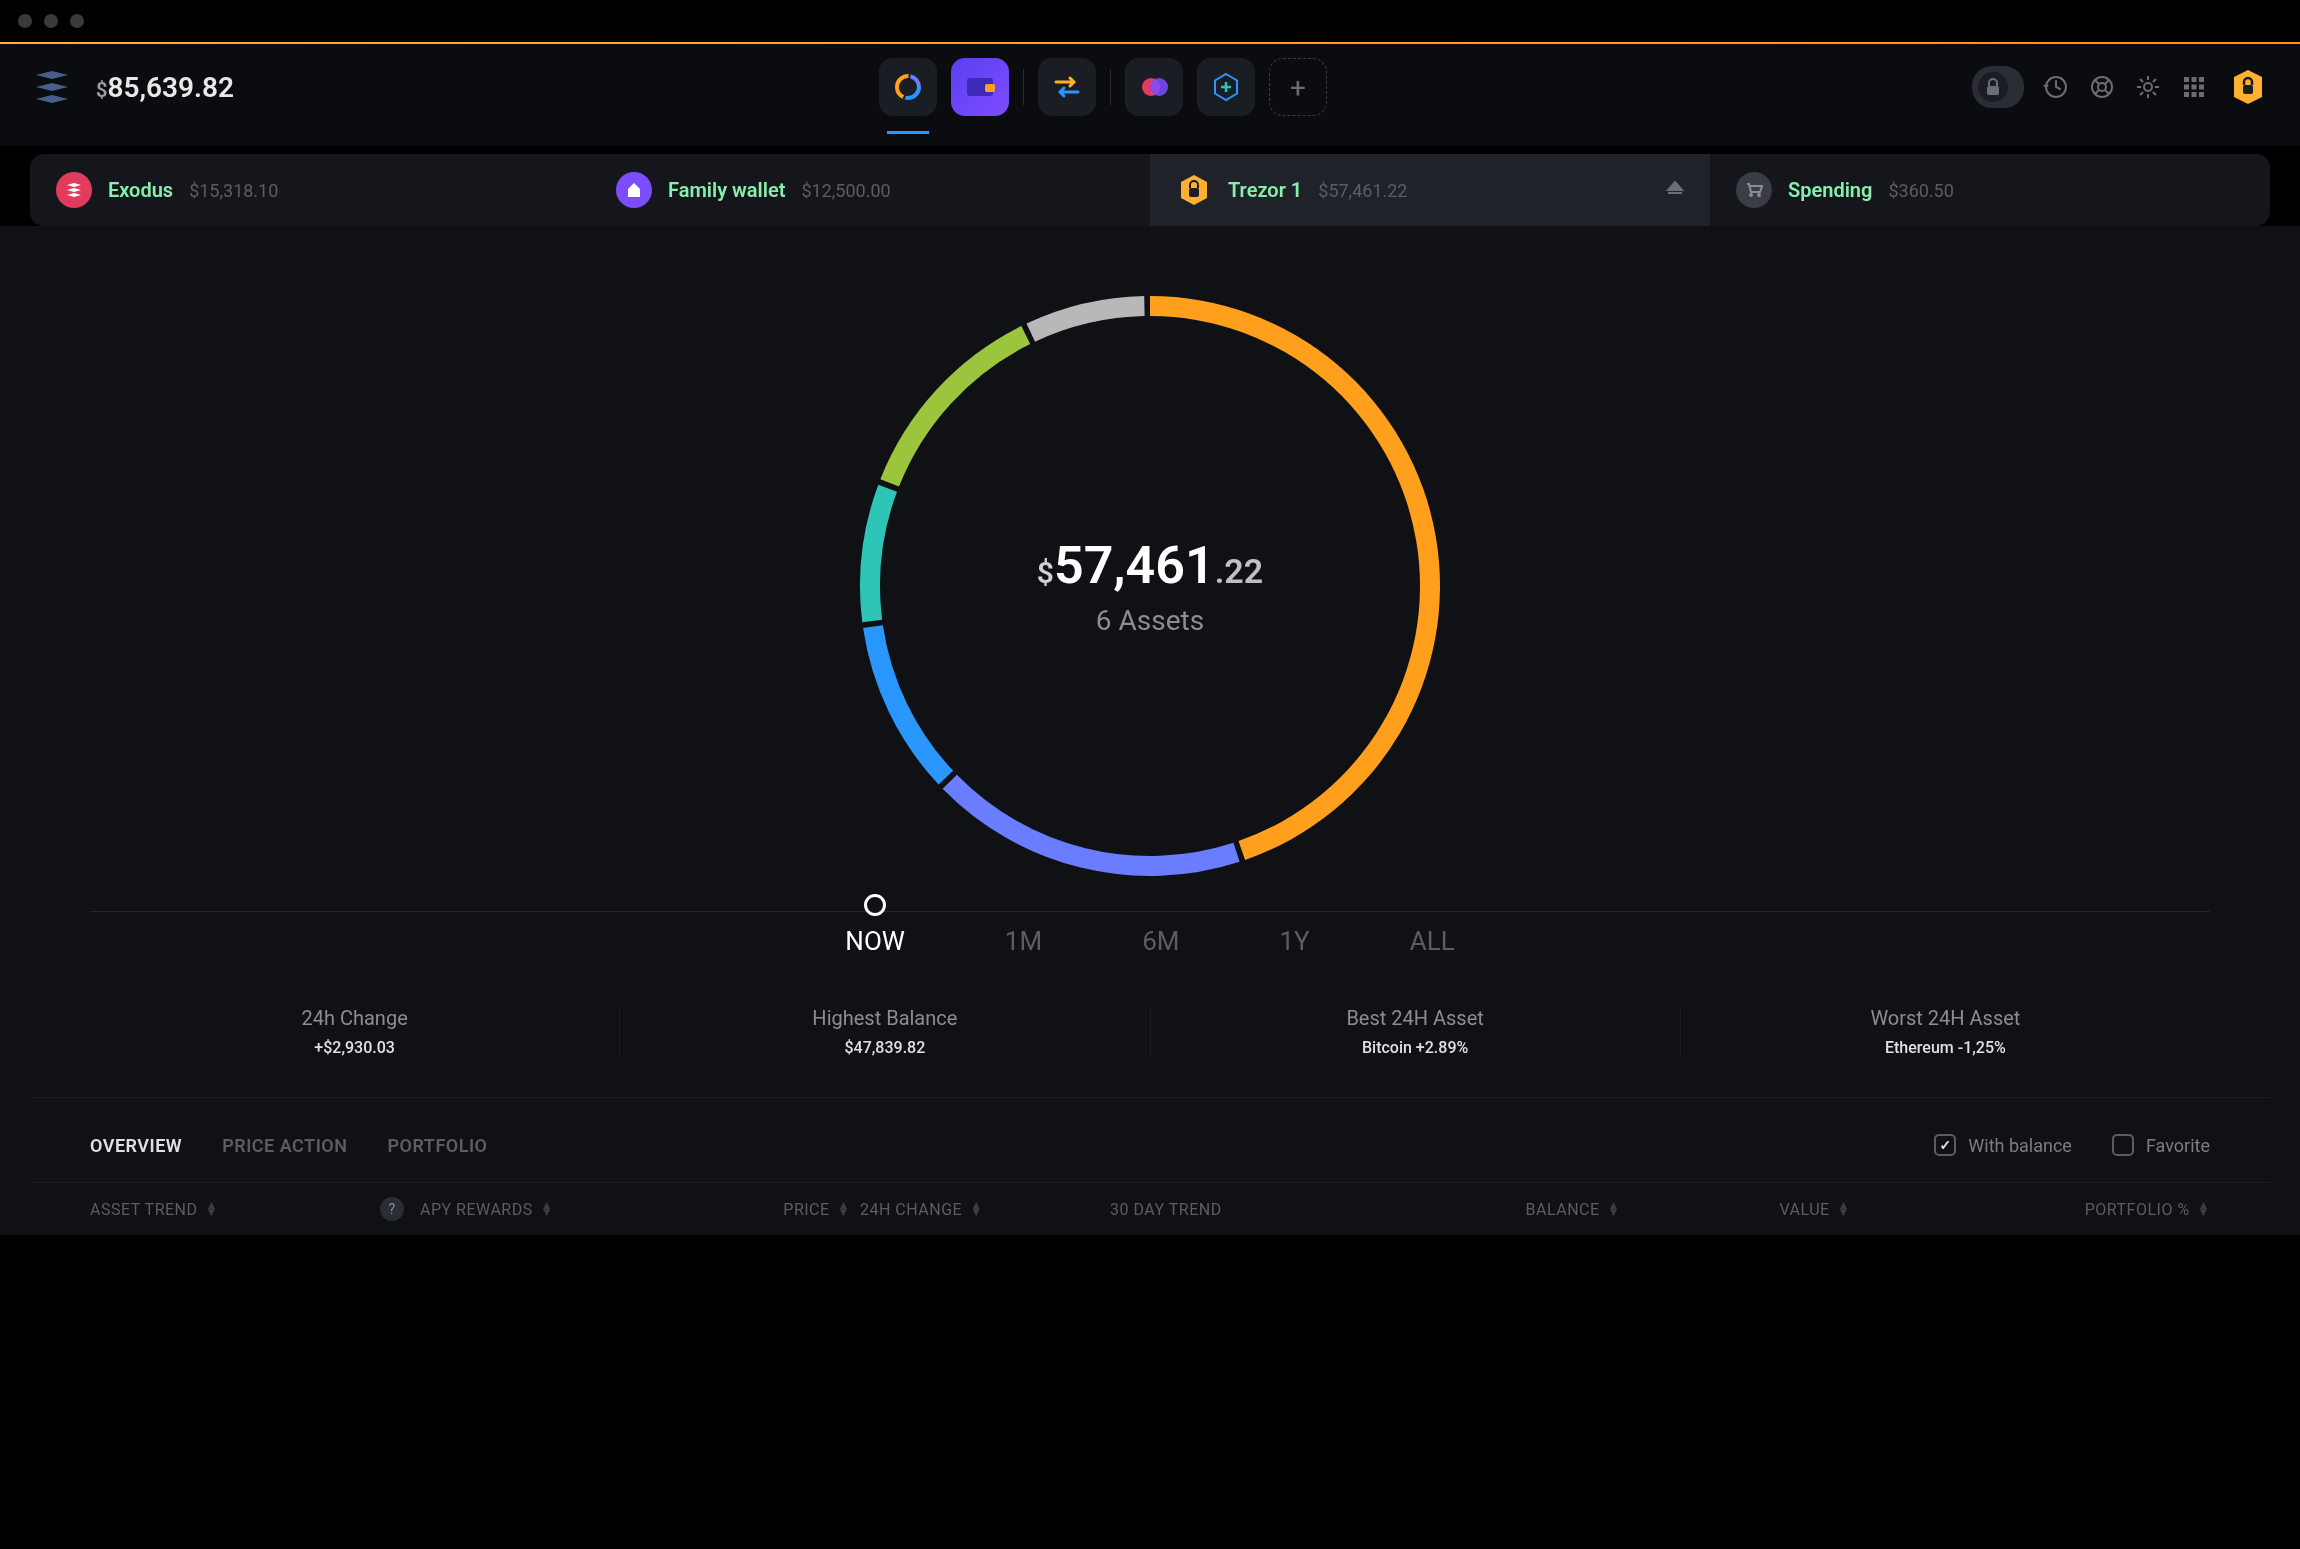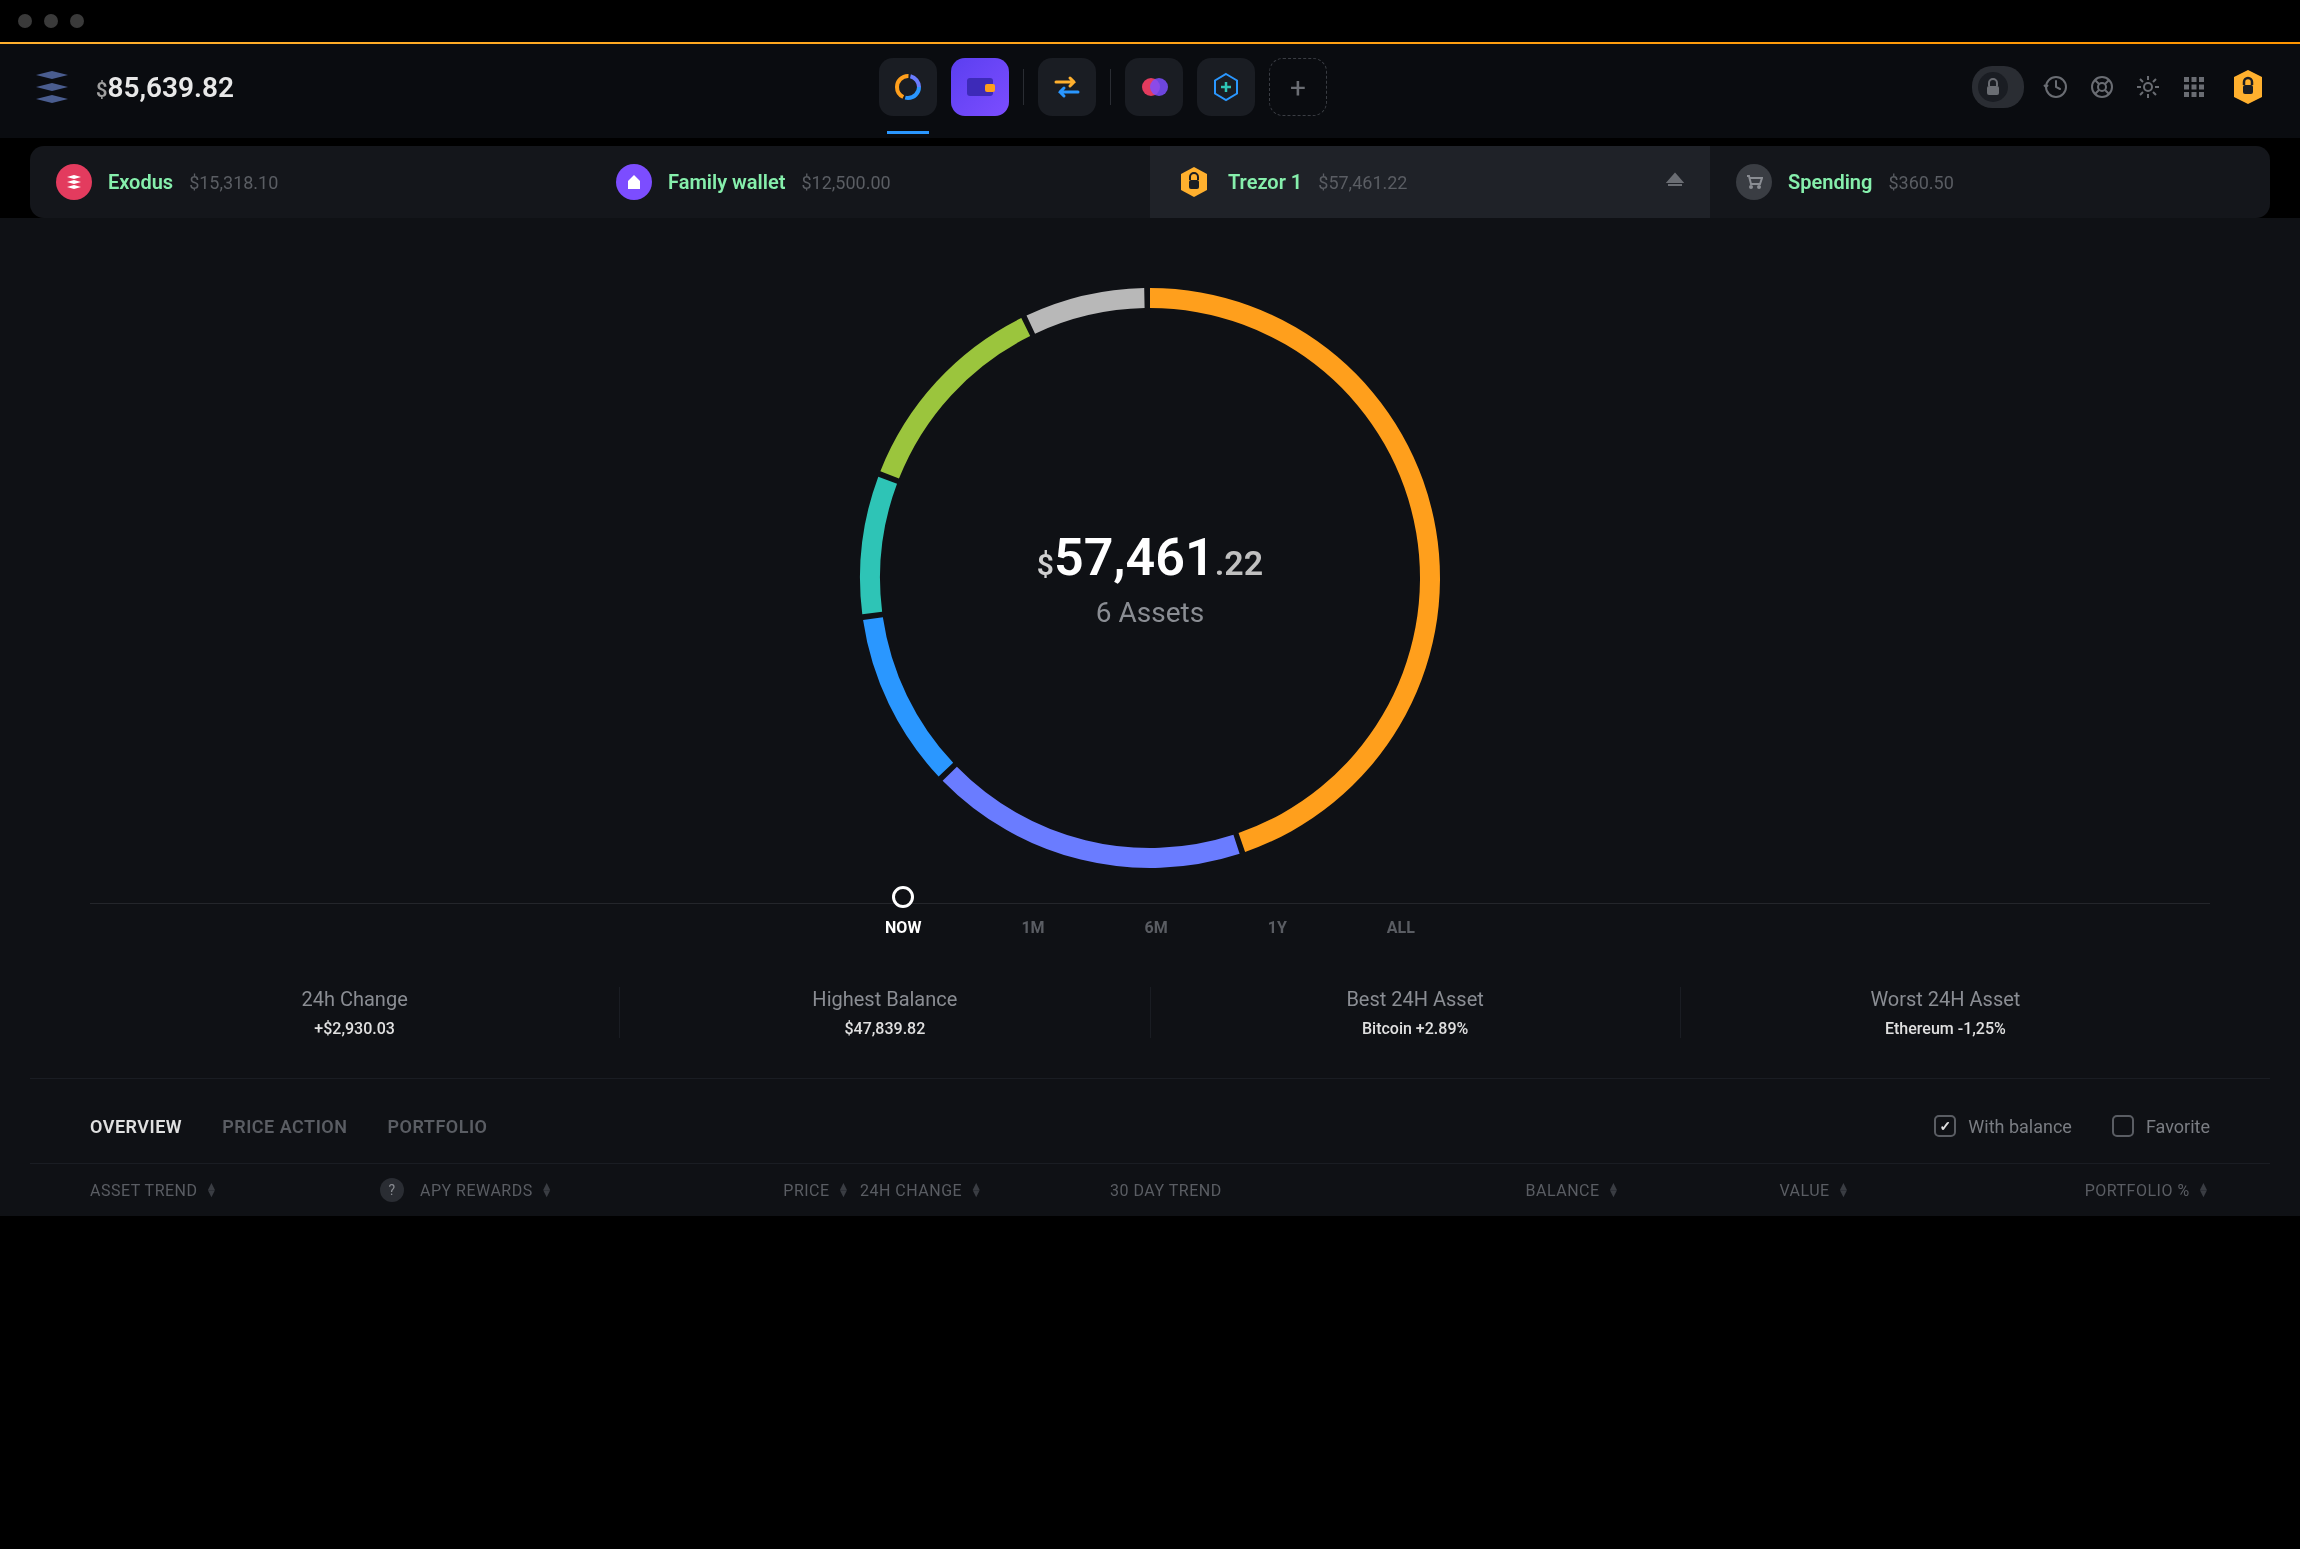--- a/index.html
+++ b/index.html
@@ -30,21 +30,21 @@
 .accent-line {
   height: 2px;
   background: linear-gradient(90deg, #ffb02e 0%, #ff9500 100%);
 }
 
 
 .top-nav {
   display: flex;
   align-items: center;
   justify-content: space-between;
-  padding: 14px 30px 22px;
+  padding: 14px 30px 30px;
   background: #0a0c10;
 }
 .nav-left {
   display: flex;
   align-items: center;
   gap: 22px;
 }
 .app-logo svg { display: block; }
 .total-balance {
   font-size: 28px;
@@ -224,24 +224,24 @@
 .time-range::before {
   content: "";
   position: absolute;
   top: -5px;
   left: 60px;
   right: 60px;
   height: 1px;
   background: #24262b;
 }
 .time-item {
-  font-size: 16px;
+  font-size: 26px;
   color: #5a5d63;
   cursor: pointer;
-  font-weight: 700;
+  font-weight: 400;
   position: relative;
 }
 .time-item.active {
   color: #fff;
 }
 .time-item.active::before {
   content: "";
   position: absolute;
   top: -32px;
   left: 50%;

